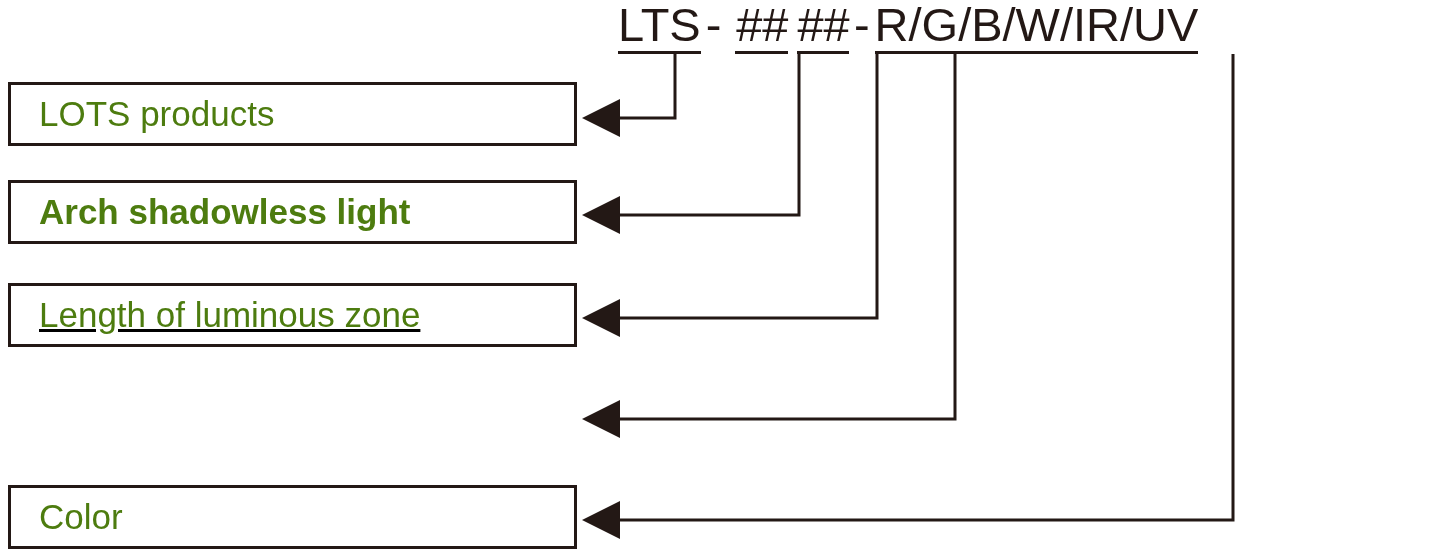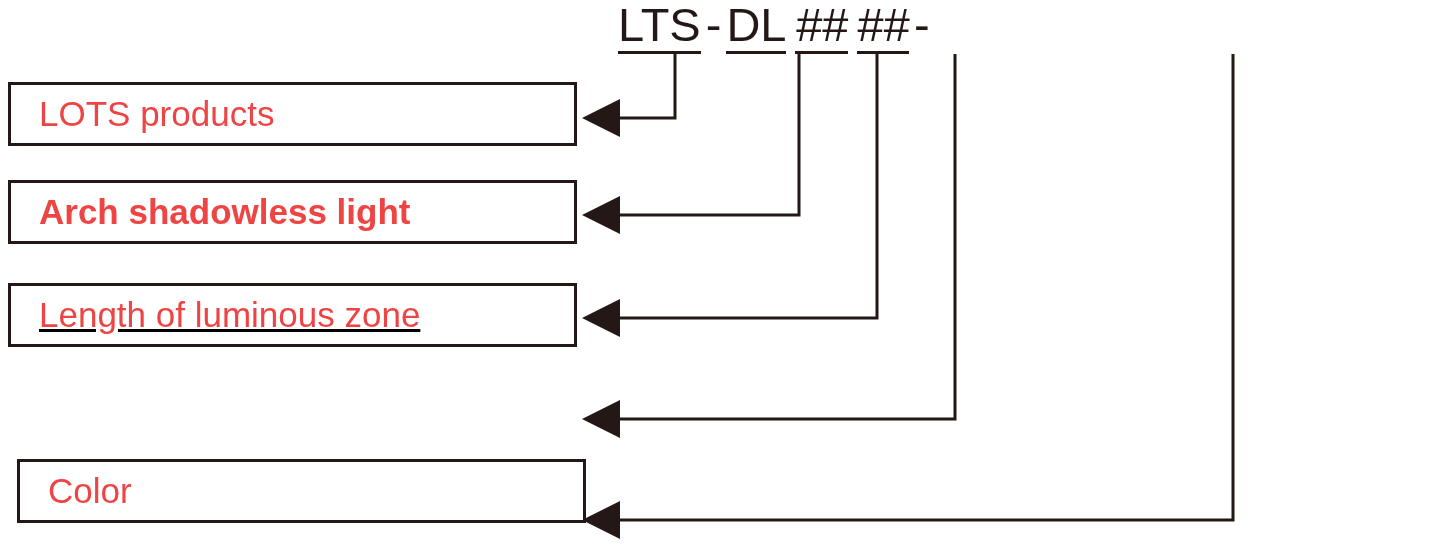--- a/index.html
+++ b/index.html
@@ -60,21 +60,21 @@
     height: 64px;
     box-sizing: border-box;
     border: 3px solid #231815;
     background: #ffffff;
     display: flex;
     align-items: center;
   }
   .label-text {
     font-size: 35px;
     line-height: 40px;
-    color: #ef4444;
+    color: #4d7c0f;
     padding-left: 28px;
     white-space: nowrap;
   }
 
   
   #leaders {
     position: absolute;
     left: 0;
     top: 0;
     width: 1443px;
@@ -83,26 +83,26 @@
   }
 </style>
 </head>
 <body>
 
 <div id="canvas">
 
   <div id="code-line">
     <span class="code-seg underlined">LTS</span>
     <span class="code-sep">-</span>
-    <span class="code-seg underlined">DL</span>
     <span class="code-gap"></span>
     <span class="code-seg underlined slanted">##</span>
     <span class="code-gap"></span>
     <span class="code-seg underlined slanted">##</span>
     <span class="code-sep">-</span>
+    <span class="code-seg underlined">R/G/B/W/IR/UV</span>
   </div>
 
   <svg id="leaders" viewBox="0 0 1443 555">
     <g stroke="#231815" stroke-width="3" fill="none">
 
       <path d="M675,54 L675,118 L600,118"></path>
 
       <path d="M799,54 L799,215 L600,215"></path>
 
       <path d="M877,54 L877,318 L600,318"></path>
@@ -126,17 +126,17 @@
 
   <div class="label-box" style="top:180px;font-weight:bold;">
     <span class="label-text">Arch shadowless light</span>
   </div>
 
   <div class="label-box" style="top:283px;text-decoration:underline;">
     <span class="label-text">Length of luminous zone</span>
   </div>
 
 
-  <div class="label-box" style="top:459px;margin-left:9px;">
+  <div class="label-box" style="top:485px;">
     <span class="label-text">Color</span>
   </div>
 
 </div>
 
 </body></html>

